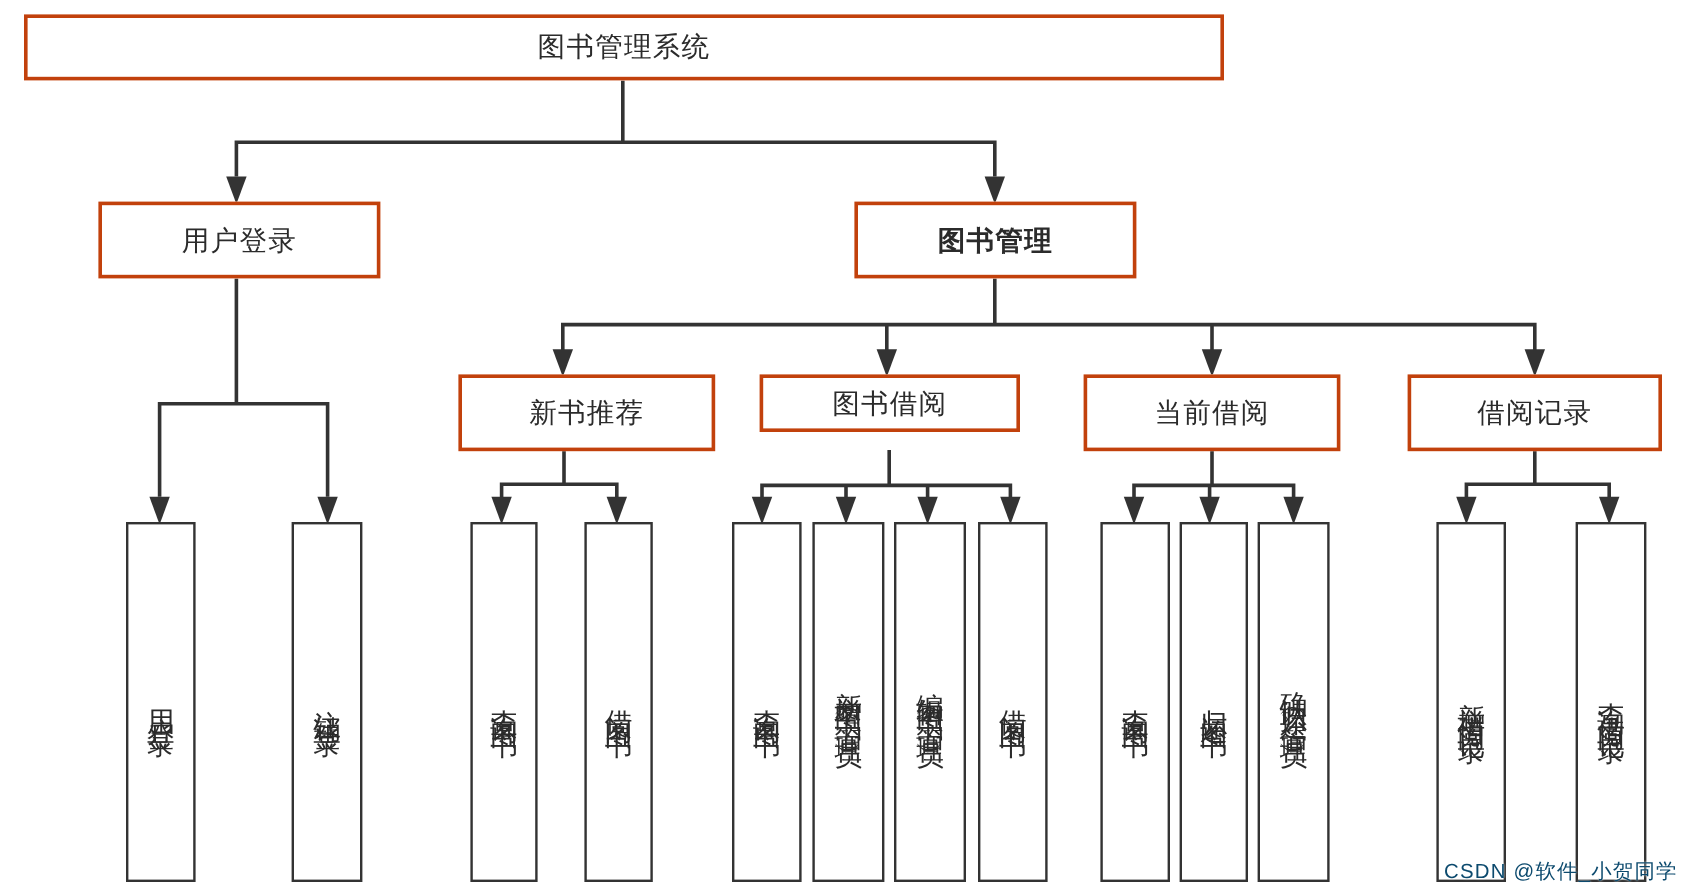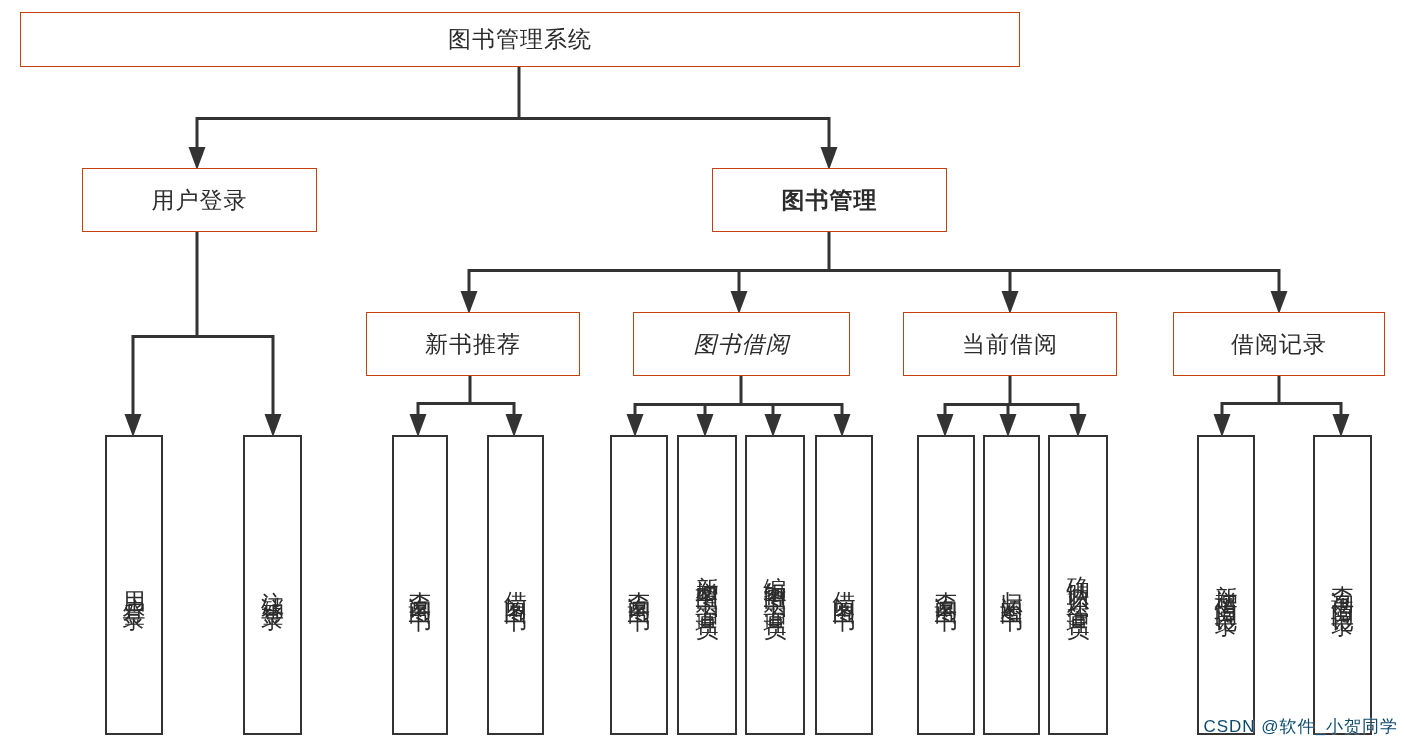--- a/index.html
+++ b/index.html
@@ -4,21 +4,21 @@
 <style>
   html,body{margin:0;padding:0;background:#ffffff;}
   #canvas{
     position:relative;width:1405px;height:747px;background:#ffffff;
     font-family:"Liberation Sans","DejaVu Sans",sans-serif;
     color:#2b2b2b;overflow:hidden;
   }
   #connectors{position:absolute;left:0;top:0;width:1405px;height:747px;}
   .hbox{
     position:absolute;box-sizing:border-box;background:#ffffff;
-    border:1px solid #c2410c;display:flex;align-items:center;justify-content:center;
+    border:3px solid #c2410c;display:flex;align-items:center;justify-content:center;
     font-size:23px;letter-spacing:1px;white-space:nowrap;z-index:2;
   }
   .vbox{
     position:absolute;box-sizing:border-box;background:#ffffff;
     border:2px solid #333333;display:flex;align-items:center;justify-content:center;
     font-size:23px;z-index:2;top:435px;height:300px;
   }
   .vbox span{
     writing-mode:vertical-rl;text-orientation:mixed;letter-spacing:6px;
     line-height:1;display:block;max-height:292px;
@@ -71,24 +71,24 @@
     <span>图书管理系统</span>
   </div>
 
   <div class="hbox" style="left:82px;top:168px;width:235px;height:64px;">
     <span>用户登录</span>
   </div>
   <div class="hbox" style="left:712px;top:168px;width:235px;height:64px;font-weight:bold;">
     <span>图书管理</span>
   </div>
 
-  <div class="hbox" style="left:366px;top:312px;width:214px;height:64px;text-align:center;">
+  <div class="hbox" style="left:382px;top:312px;width:214px;height:64px;text-align:center;">
     <span>新书推荐</span>
   </div>
-  <div class="hbox" style="left:633px;top:312px;width:217px;height:64px;font-style:italic;">
+  <div class="hbox" style="left:633px;top:312px;width:217px;height:48px;">
     <span>图书借阅</span>
   </div>
   <div class="hbox" style="left:903px;top:312px;width:214px;height:64px;text-align:right;">
     <span>当前借阅</span>
   </div>
   <div class="hbox" style="left:1173px;top:312px;width:212px;height:64px;">
     <span>借阅记录</span>
   </div>
 
   <div class="vbox" style="left:105px;width:58px;">

